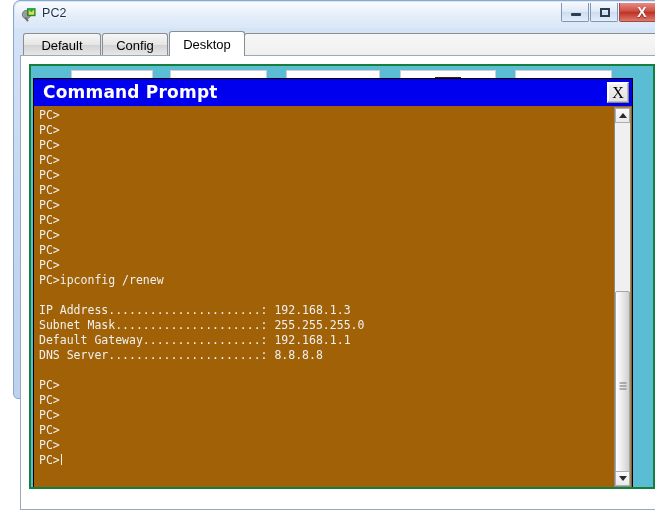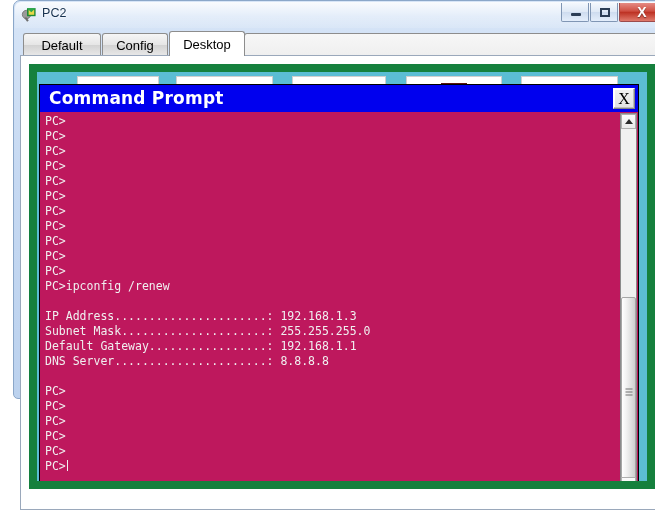--- a/index.html
+++ b/index.html
@@ -157,21 +157,21 @@
     border: 1px solid #9aa8bb;
   }
 
   
   .pt-desktop {
     position: absolute;
     left: 8px; top: 8px;
     width: 626px; height: 425px;
     box-sizing: border-box;
     background: #5bbdd4;
-    border: 8px solid #15803d;
+    border: 2px solid #15803d;
     overflow: hidden;
   }
   .desk-tile {
     position: absolute;
     top: 4px;
     height: 14px;
     box-sizing: border-box;
     background: #ffffff;
     border: 1px solid #cfcfcf;
   }
@@ -227,21 +227,21 @@
     justify-content: center;
     line-height: 1;
   }
 
   
   .cmd-body {
     position: absolute;
     left: 0; top: 27px;
     width: 100%;
     height: 382px;
-    background: #be185d;
+    background: #a16207;
     overflow: hidden;
   }
   .term-text {
     position: absolute;
     left: 5px; top: 2px;
     margin: 0;
     color: #f0f0f0;
     font-family: "DejaVu Sans Mono", "Liberation Mono", monospace;
     font-size: 11.5px;
     line-height: 15px;

